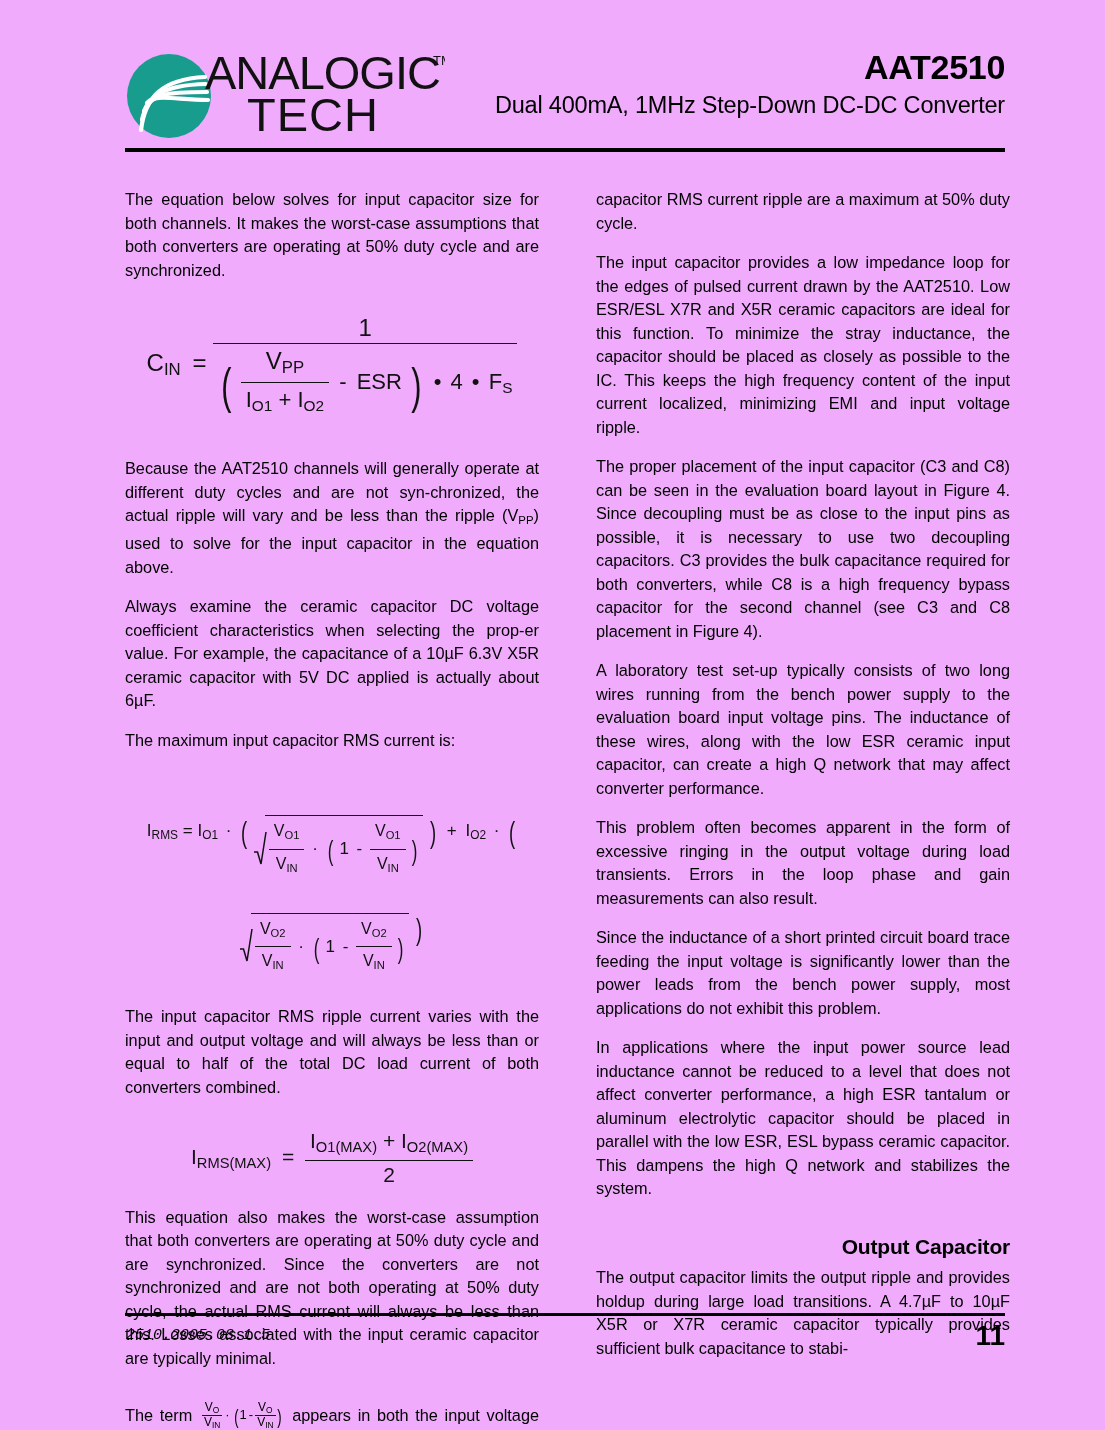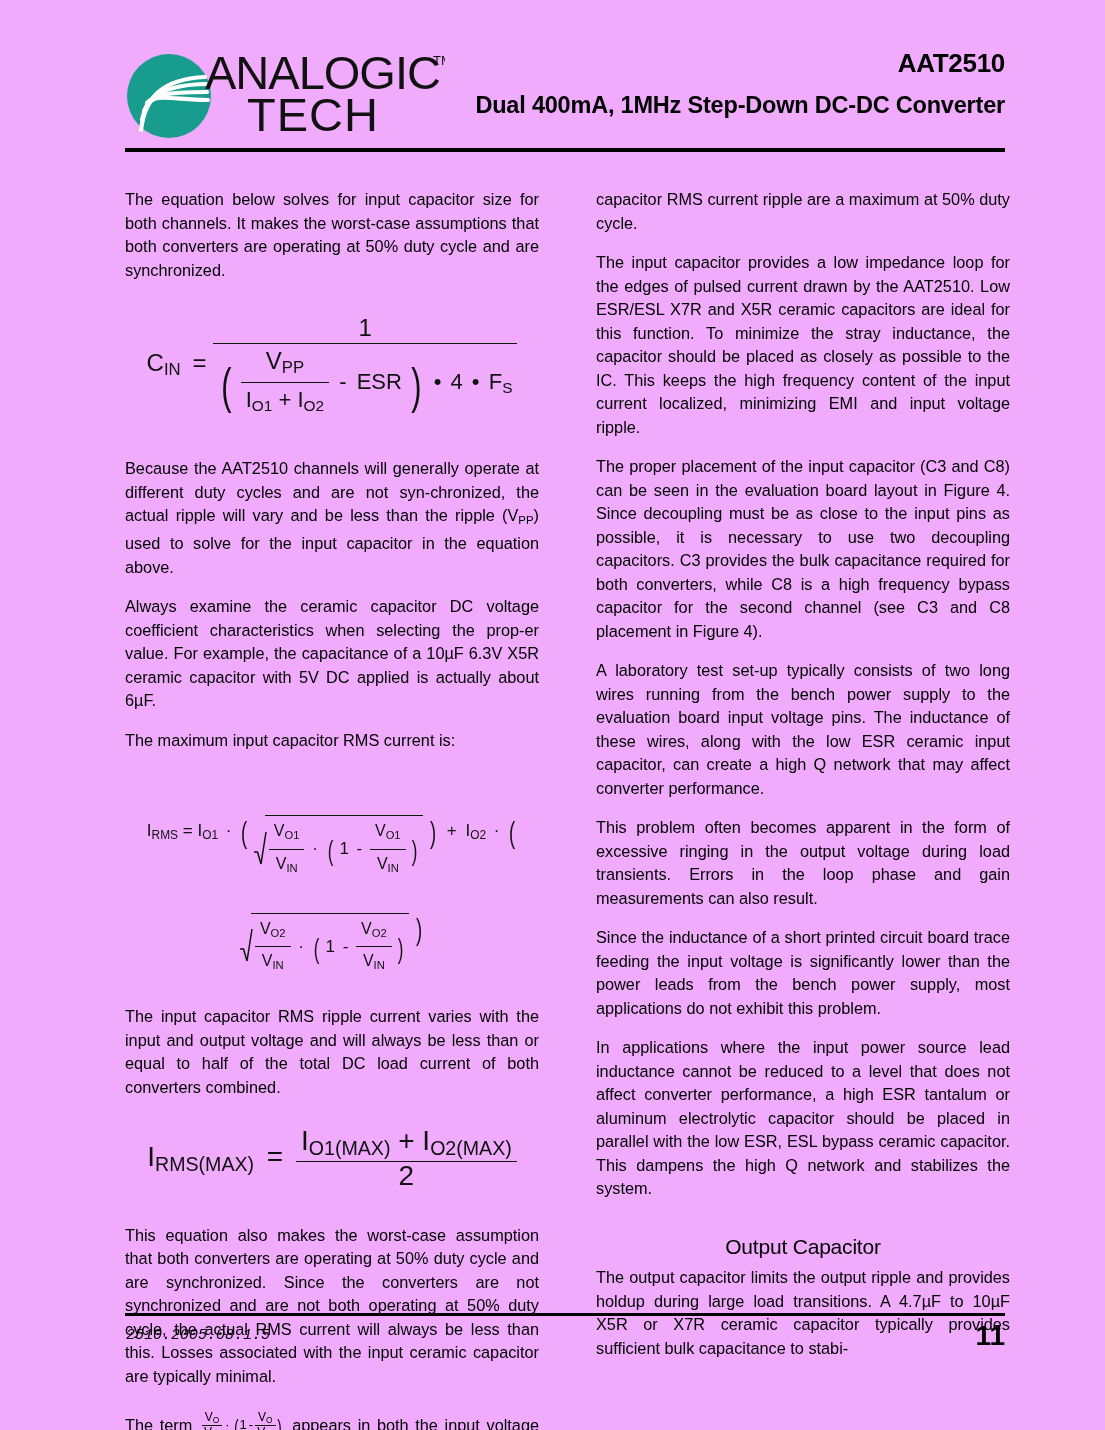--- a/index.html
+++ b/index.html
@@ -47,32 +47,32 @@
     left: 80px;
     top: -4px;
     width: 240px;
     height: 100px;
   }
   .brand-title {
     position: absolute;
     right: 0;
     top: 8px;
     text-align: right;
-    font-size: 26px;
+    font-size: 34px;
     font-weight: bold;
     letter-spacing: -0.3px;
     line-height: 1;
   }
   .brand-sub {
     position: absolute;
     right: 0;
     top: 52px;
     text-align: right;
     font-size: 23.5px;
-    font-weight: bold;
+    font-weight: normal;
     letter-spacing: -0.2px;
     line-height: 1;
   }
   .header-rule {
     position: absolute;
     left: 125px;
     top: 148px;
     width: 880px;
     height: 4px;
     background: #000;
@@ -91,23 +91,23 @@
   .col-right { left: 596px; }
 
   .col p {
     margin: 0 0 16px 0;
     text-align: justify;
     text-justify: inter-word;
   }
 
   h2.section-head {
     font-size: 21px;
-    font-weight: normal;
+    font-weight: bold;
     margin: 34px 0 8px 0;
-    text-align: center;
+    text-align: right;
     letter-spacing: -0.2px;
   }
 
   sub { font-size: 0.70em; vertical-align: -0.24em; }
 
   
   .formula {
     margin: 0;
     padding: 0;
     text-align: center;
@@ -156,29 +156,29 @@
   .eq1 .bigfrac { font-size: 24px; }
   .eq1 .bigfrac .num { font-size: 24px; padding-bottom: 3px; }
   .eq1 .bigfrac .den { font-size: 22px; padding-top: 5px; }
   .eq1 .innerfrac { font-size: 21px; }
 
   
   .eq2 { margin: 30px 0 28px 0; text-align: center; font-size: 17px; }
   .eq2 .frac .num, .eq2 .frac .den { font-size: 16px; }
 
   
-  .eq3 { margin: 30px 0 36px 0; text-align: center; font-size: 28px; }
+  .eq3 { margin: 30px 0 19px 0; text-align: center; font-size: 21px; }
 
   
   .inline-f {
     display: inline-block;
     vertical-align: middle;
     font-size: 13px;
     line-height: 1.05;
-    margin: 8px 3px;
+    margin: 16px 3px;
     position: relative;
     top: -1px;
   }
   .inline-f .frac .num, .inline-f .frac .den { font-size: 12px; padding: 0 2px; }
 
   .pbig { font-size: 2.25em; font-weight: 300; line-height: 0; position: relative; top: 0.06em; }
   .pmed { font-size: 1.75em; font-weight: 300; line-height: 0; position: relative; top: 0.05em; }
   .psml { font-size: 1.6em; font-weight: 300; line-height: 0; position: relative; top: 0.06em; }
 
   .dot { padding: 0 3px; }

